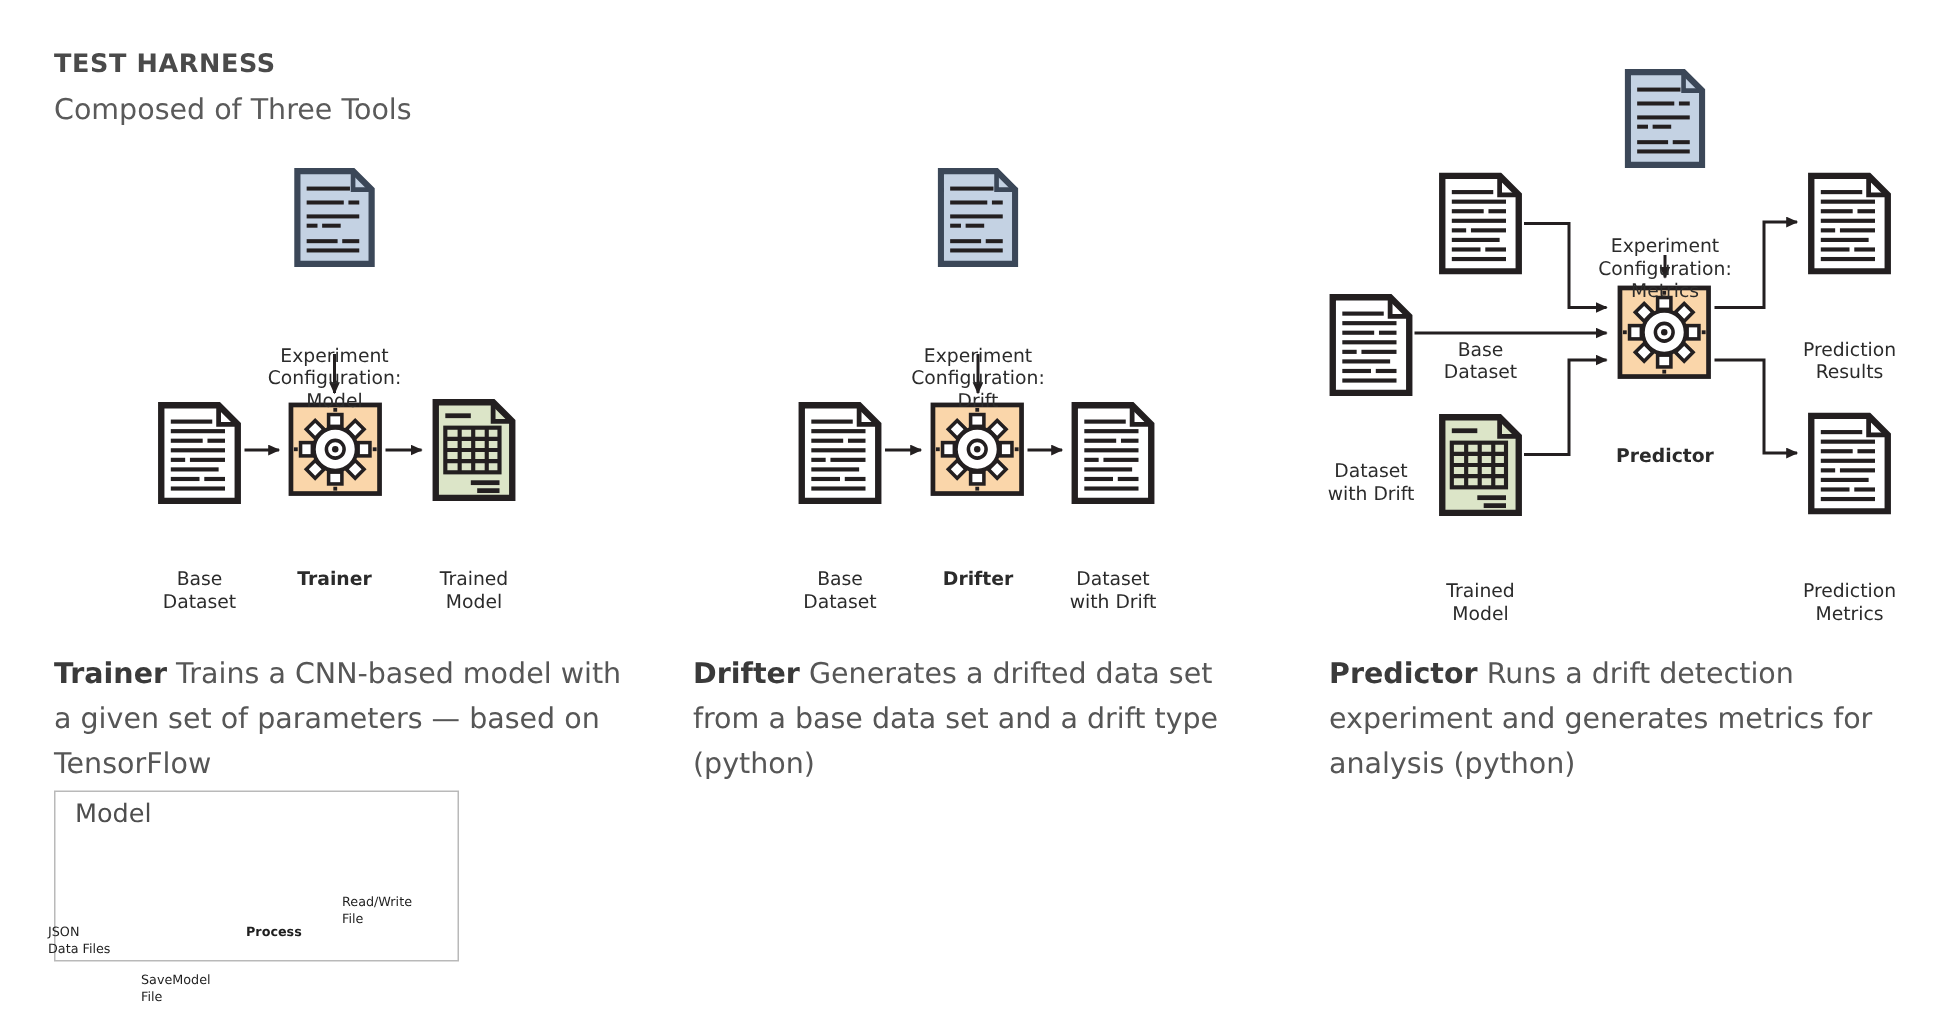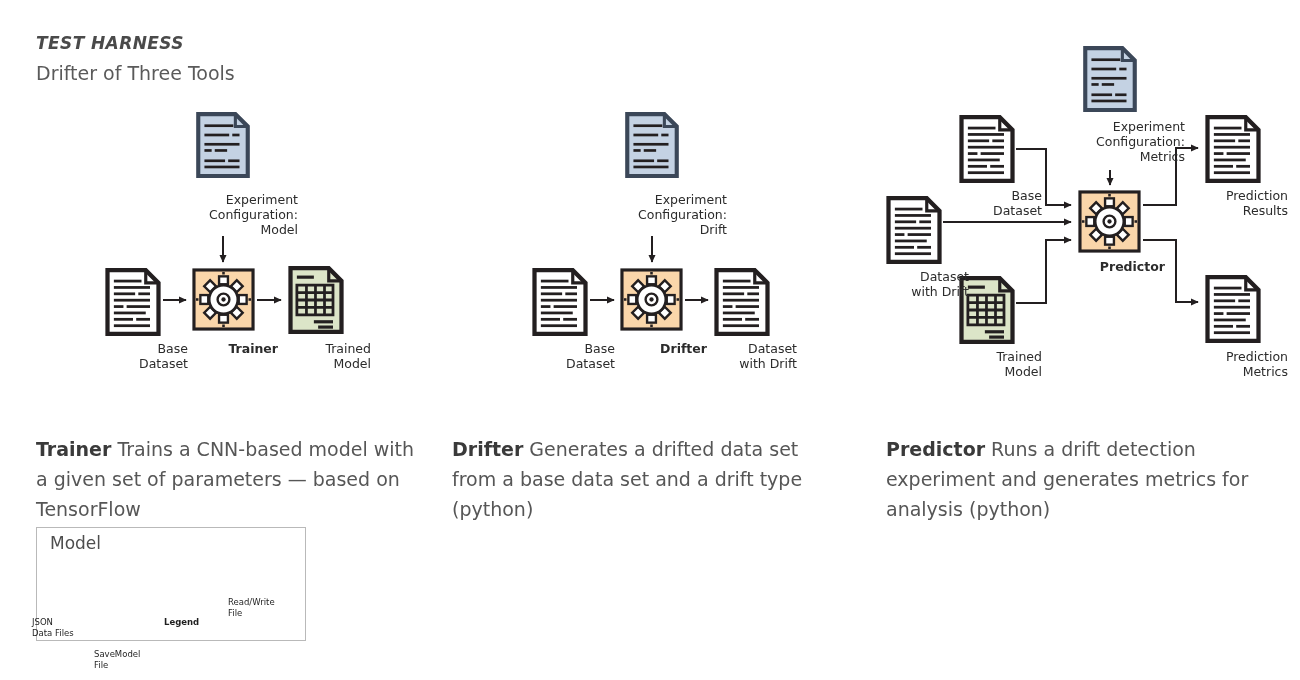--- a/index.html
+++ b/index.html
@@ -6,36 +6,37 @@
   body{
     width:1300px;height:680px;background:#ffffff;
     font-family:"DejaVu Sans","Liberation Sans",sans-serif;
     color:#3d3d3d;position:relative;overflow:hidden;
   }
   .abs{position:absolute;}
 
   
   #hdr-title{
     left:36px;top:33px;font-size:17px;font-weight:bold;
-    letter-spacing:.4px;color:#4a4a4a;font-style:italic;
+    letter-spacing:.4px;color:#4a4a4a;
   }
   #hdr-sub{
     left:36px;top:62px;font-size:19px;color:#5a5a5a;font-weight:normal;
   }
 
   
   .desc{
     font-size:19px;line-height:30px;color:#565656;width:380px;margin-top:36px;
   }
   .desc b{color:#3a3a3a;font-weight:bold;}
 
   
   .nlabel{
-    font-size:12.5px;line-height:15px;text-align:right;color:#2b2b2b;
+    font-size:12.5px;line-height:15px;text-align:center;color:#2b2b2b;
     white-space:pre-line;
+    margin-top:37px;
   }
   .nlabel.bold{font-weight:bold;}
 
   
   svg.diagram{position:absolute;left:0;top:0;overflow:visible;}
 
   
   #legend-box{
     left:36px;top:527px;width:268px;height:112px;
     border:1px solid #b9b9b9;background:#fff;
@@ -44,21 +45,21 @@
   .lg-label{
     font-size:8.5px;line-height:10.5px;text-align:left;color:#1f1f1f;
     white-space:pre-line;font-weight:normal;
   }
   .lg-label.bold{font-weight:bold;}
 </style>
 </head>
 <body>
 
 <div class="abs" id="hdr-title">TEST HARNESS</div>
-<div class="abs" id="hdr-sub">Drifter of Three Tools</div>
+<div class="abs" id="hdr-sub">Composed of Three Tools</div>
 
 <svg class="diagram" width="1300" height="680">
   <defs>
 
     <marker id="ah" markerWidth="9" markerHeight="9" refX="7.2" refY="3.6" orient="auto" markerUnits="userSpaceOnUse">
       <path d="M0,0 L8,3.6 L0,7.2 z" fill="#231f20"></path>
     </marker>
 
     <symbol id="sym-doc" viewBox="0 0 52 64">
       <path d="M2,2 H38 L50,14 V62 H2 Z" fill="#ffffff" stroke="#231f20" stroke-width="4" stroke-linejoin="miter"></path>
@@ -210,28 +211,28 @@
 Model</div>
 <div class="abs nlabel bold" style="left:1055px;top:259px;width:110px;">Predictor</div>
 <div class="abs nlabel" style="left:1178px;top:188px;width:110px;">Prediction
 Results</div>
 <div class="abs nlabel" style="left:1178px;top:349px;width:110px;">Prediction
 Metrics</div>
 
 <div class="abs desc" style="left:36px;top:398px;">
   <b>Trainer</b><span> Trains a CNN-based model with a given set of parameters — based on TensorFlow</span>
 </div>
-<div class="abs desc" style="left:452px;top:398px;">
+<div class="abs desc" style="left:462px;top:398px;">
   <b>Drifter</b><span> Generates a drifted data set from a base data set and a drift type (python)</span>
 </div>
 <div class="abs desc" style="left:886px;top:398px;">
   <b>Predictor</b><span> Runs a drift detection experiment and generates metrics for analysis (python)</span>
 </div>
 
 <div class="abs" id="legend-box"></div>
 <div class="abs" id="legend-title">Model</div>
 <div class="abs lg-label" style="left:32px;top:617px;width:70px;">JSON
 Data Files</div>
 <div class="abs lg-label" style="left:94px;top:617px;width:70px;margin-top:32px;">SaveModel
 File</div>
-<div class="abs lg-label bold" style="left:164px;top:617px;width:70px;">Legend</div>
+<div class="abs lg-label bold" style="left:164px;top:617px;width:70px;">Process</div>
 <div class="abs lg-label" style="left:228px;top:597px;width:70px;">Read/Write
 File</div>
 
 </body></html>

